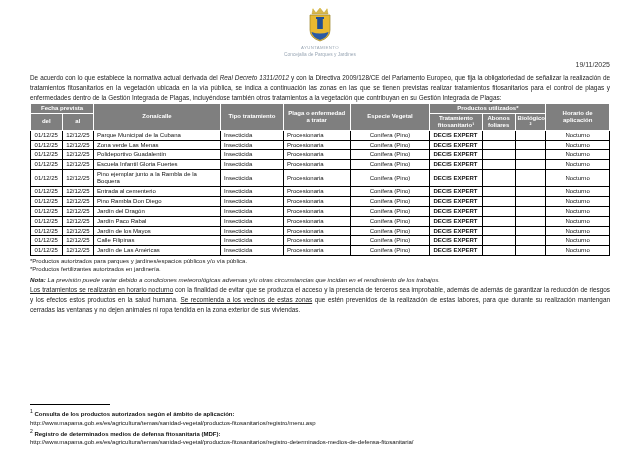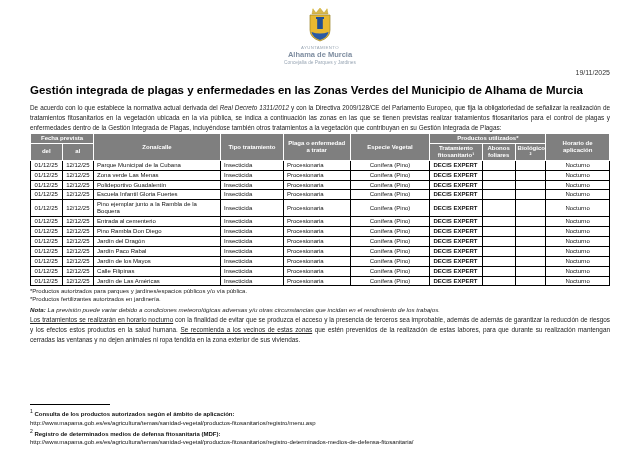--- a/index.html
+++ b/index.html
@@ -72,27 +72,25 @@
       <circle cx="22" cy="1.2" r="0.8" fill="#e8cf6a"></circle>
 
       <path d="M5 7 H25 V22 Q25 30 15 33 Q5 30 5 22 Z" fill="#e8b830" stroke="#9a8325" stroke-width="0.7"></path>
 
       <rect x="12.2" y="9" width="5.6" height="12" fill="#1f4e96"></rect>
       <rect x="11" y="9" width="8" height="2" fill="#1f4e96"></rect>
 
       <path d="M6.5 24 Q15 27 23.5 24 Q23 29 15 32 Q7 29 6.5 24 Z" fill="#2a5aa5"></path>
     </svg>
     <div class="logo-caps">AYUNTAMIENTO</div>
-    <div class="logo-name">Alhama de Murcia</div>
     <div class="logo-dept">Concejalía de Parques y Jardines</div>
   </div>
 
   <div class="date">19/11/2025</div>
 
-  <h1 class="title">Gestión integrada de plagas y enfermedades en las Zonas Verdes del Municipio de Alhama de Murcia</h1>
 
   <p class="intro"><span>De acuerdo con lo que establece la normativa actual derivada del </span><i>Real Decreto 1311/2012</i><span> y con la Directiva 2009/128/CE del Parlamento Europeo, que fija la obligatoriedad de señalizar la realización de tratamientos fitosanitarios en la vegetación ubicada en la vía pública, se indica a continuación las zonas en las que se tienen previstas realizar tratamientos fitosanitarios para el control de plagas y enfermedades dentro de la Gestión Integrada de Plagas, incluyéndose también otros tratamientos a la vegetación que contribuyan en su Gestión Integrada de Plagas:</span></p>
 
 
   <table class="treat">
     <colgroup>
       <col class="w-del">
         <col class="w-al">
         <col class="w-zona">
         <col class="w-tipo">

